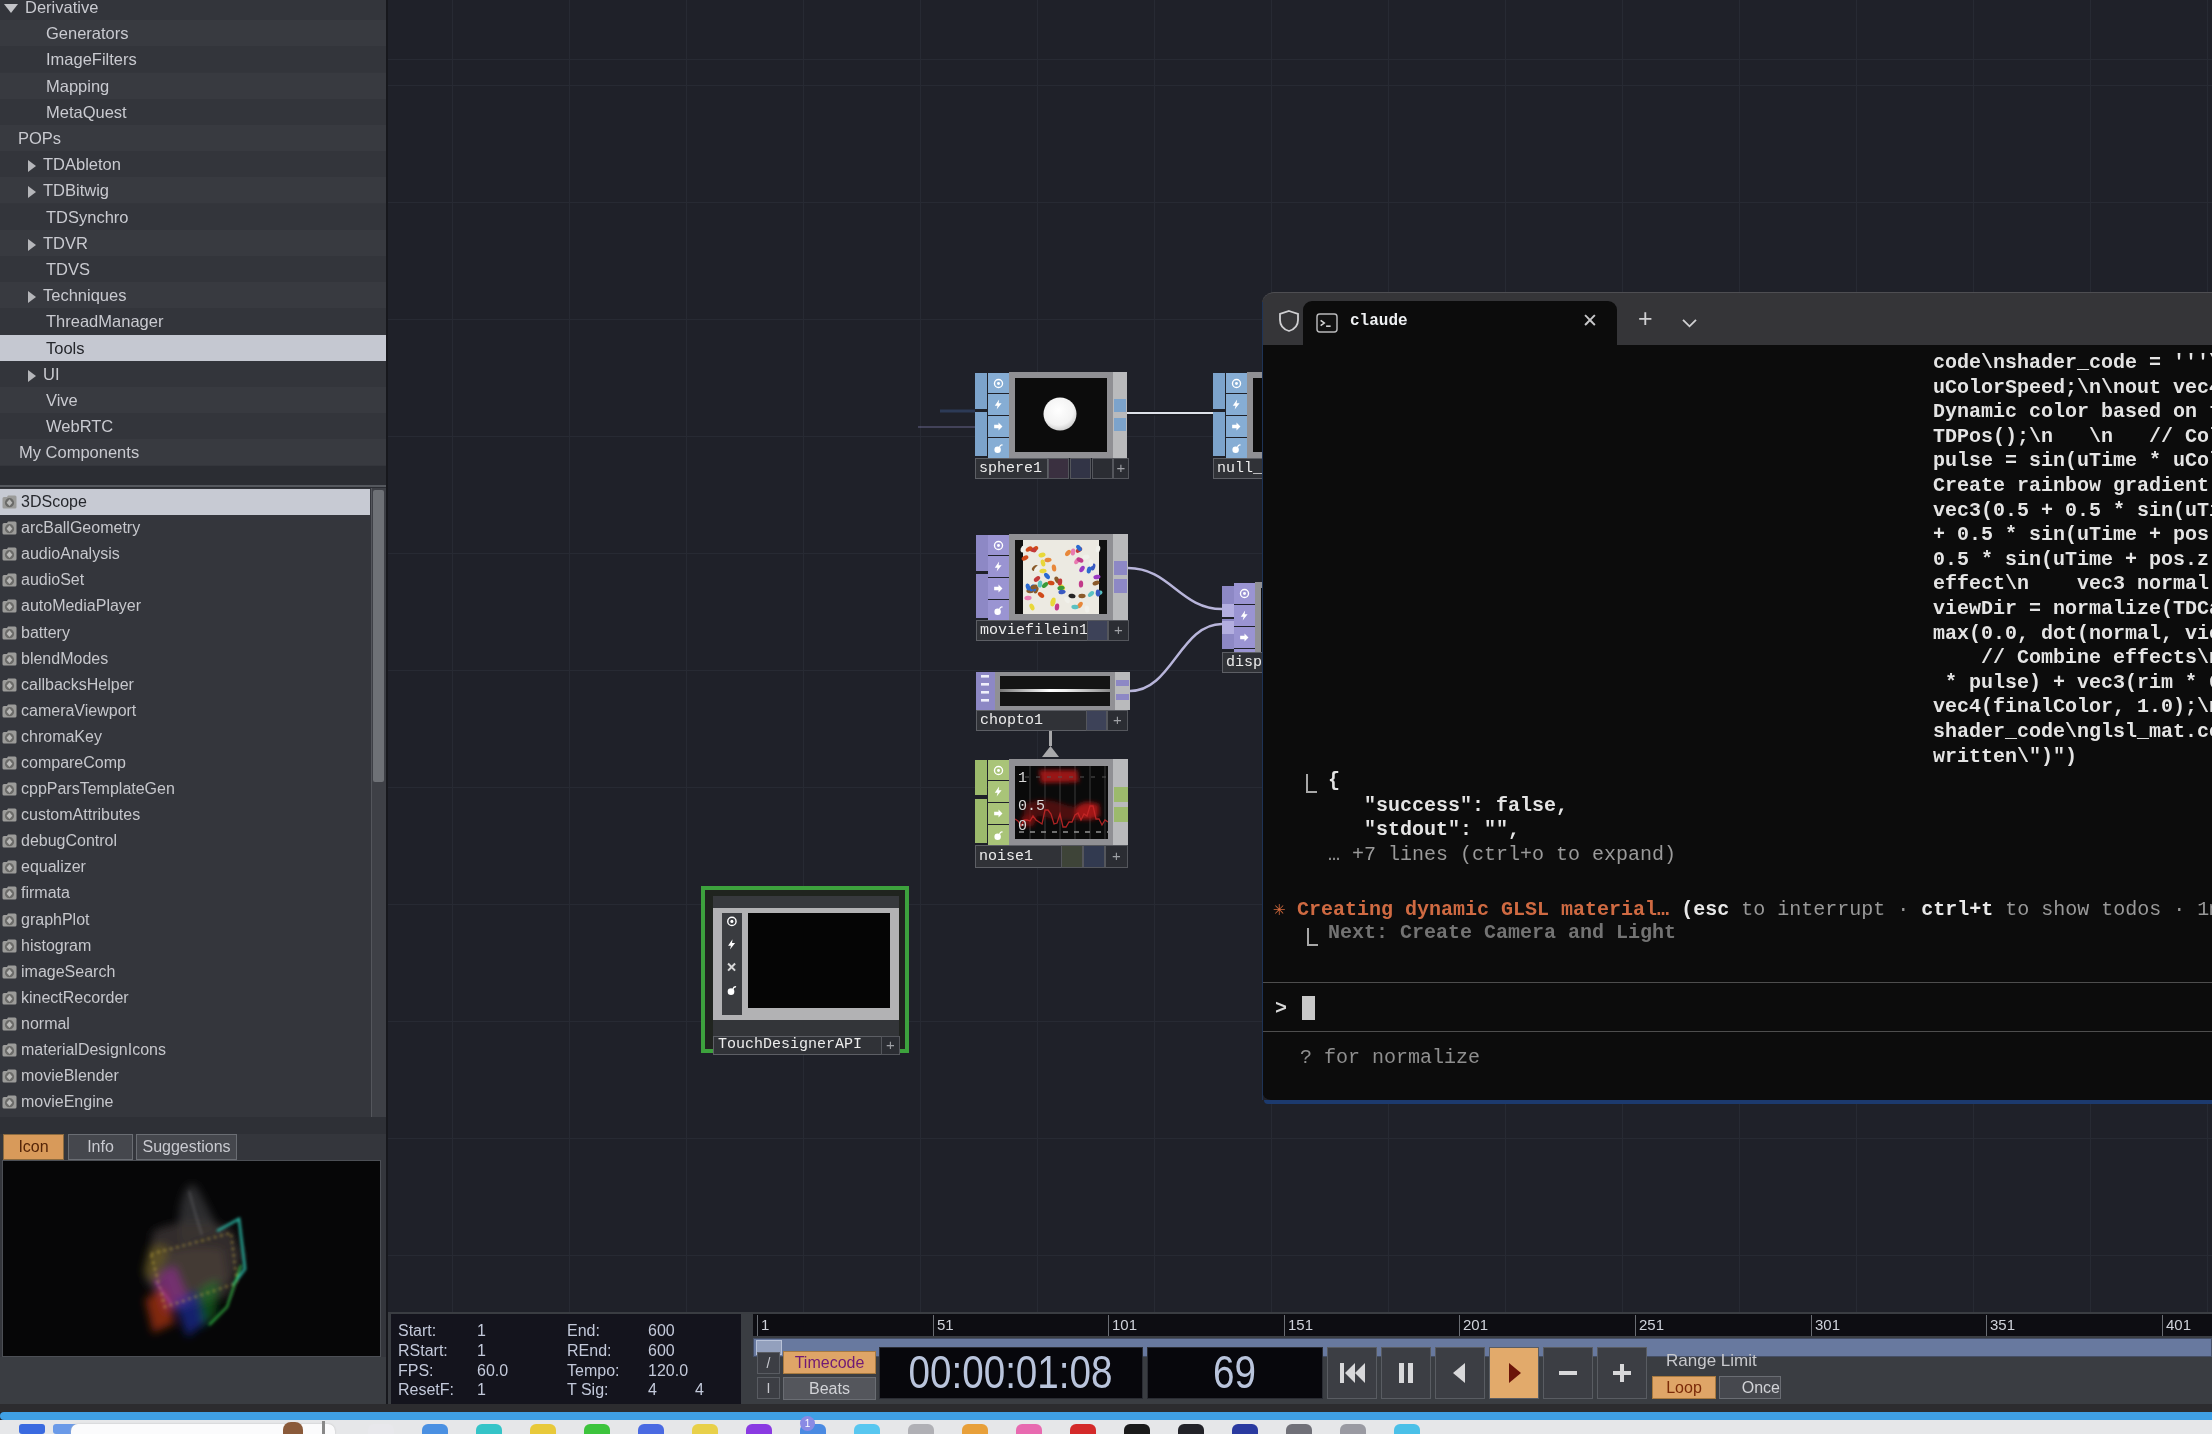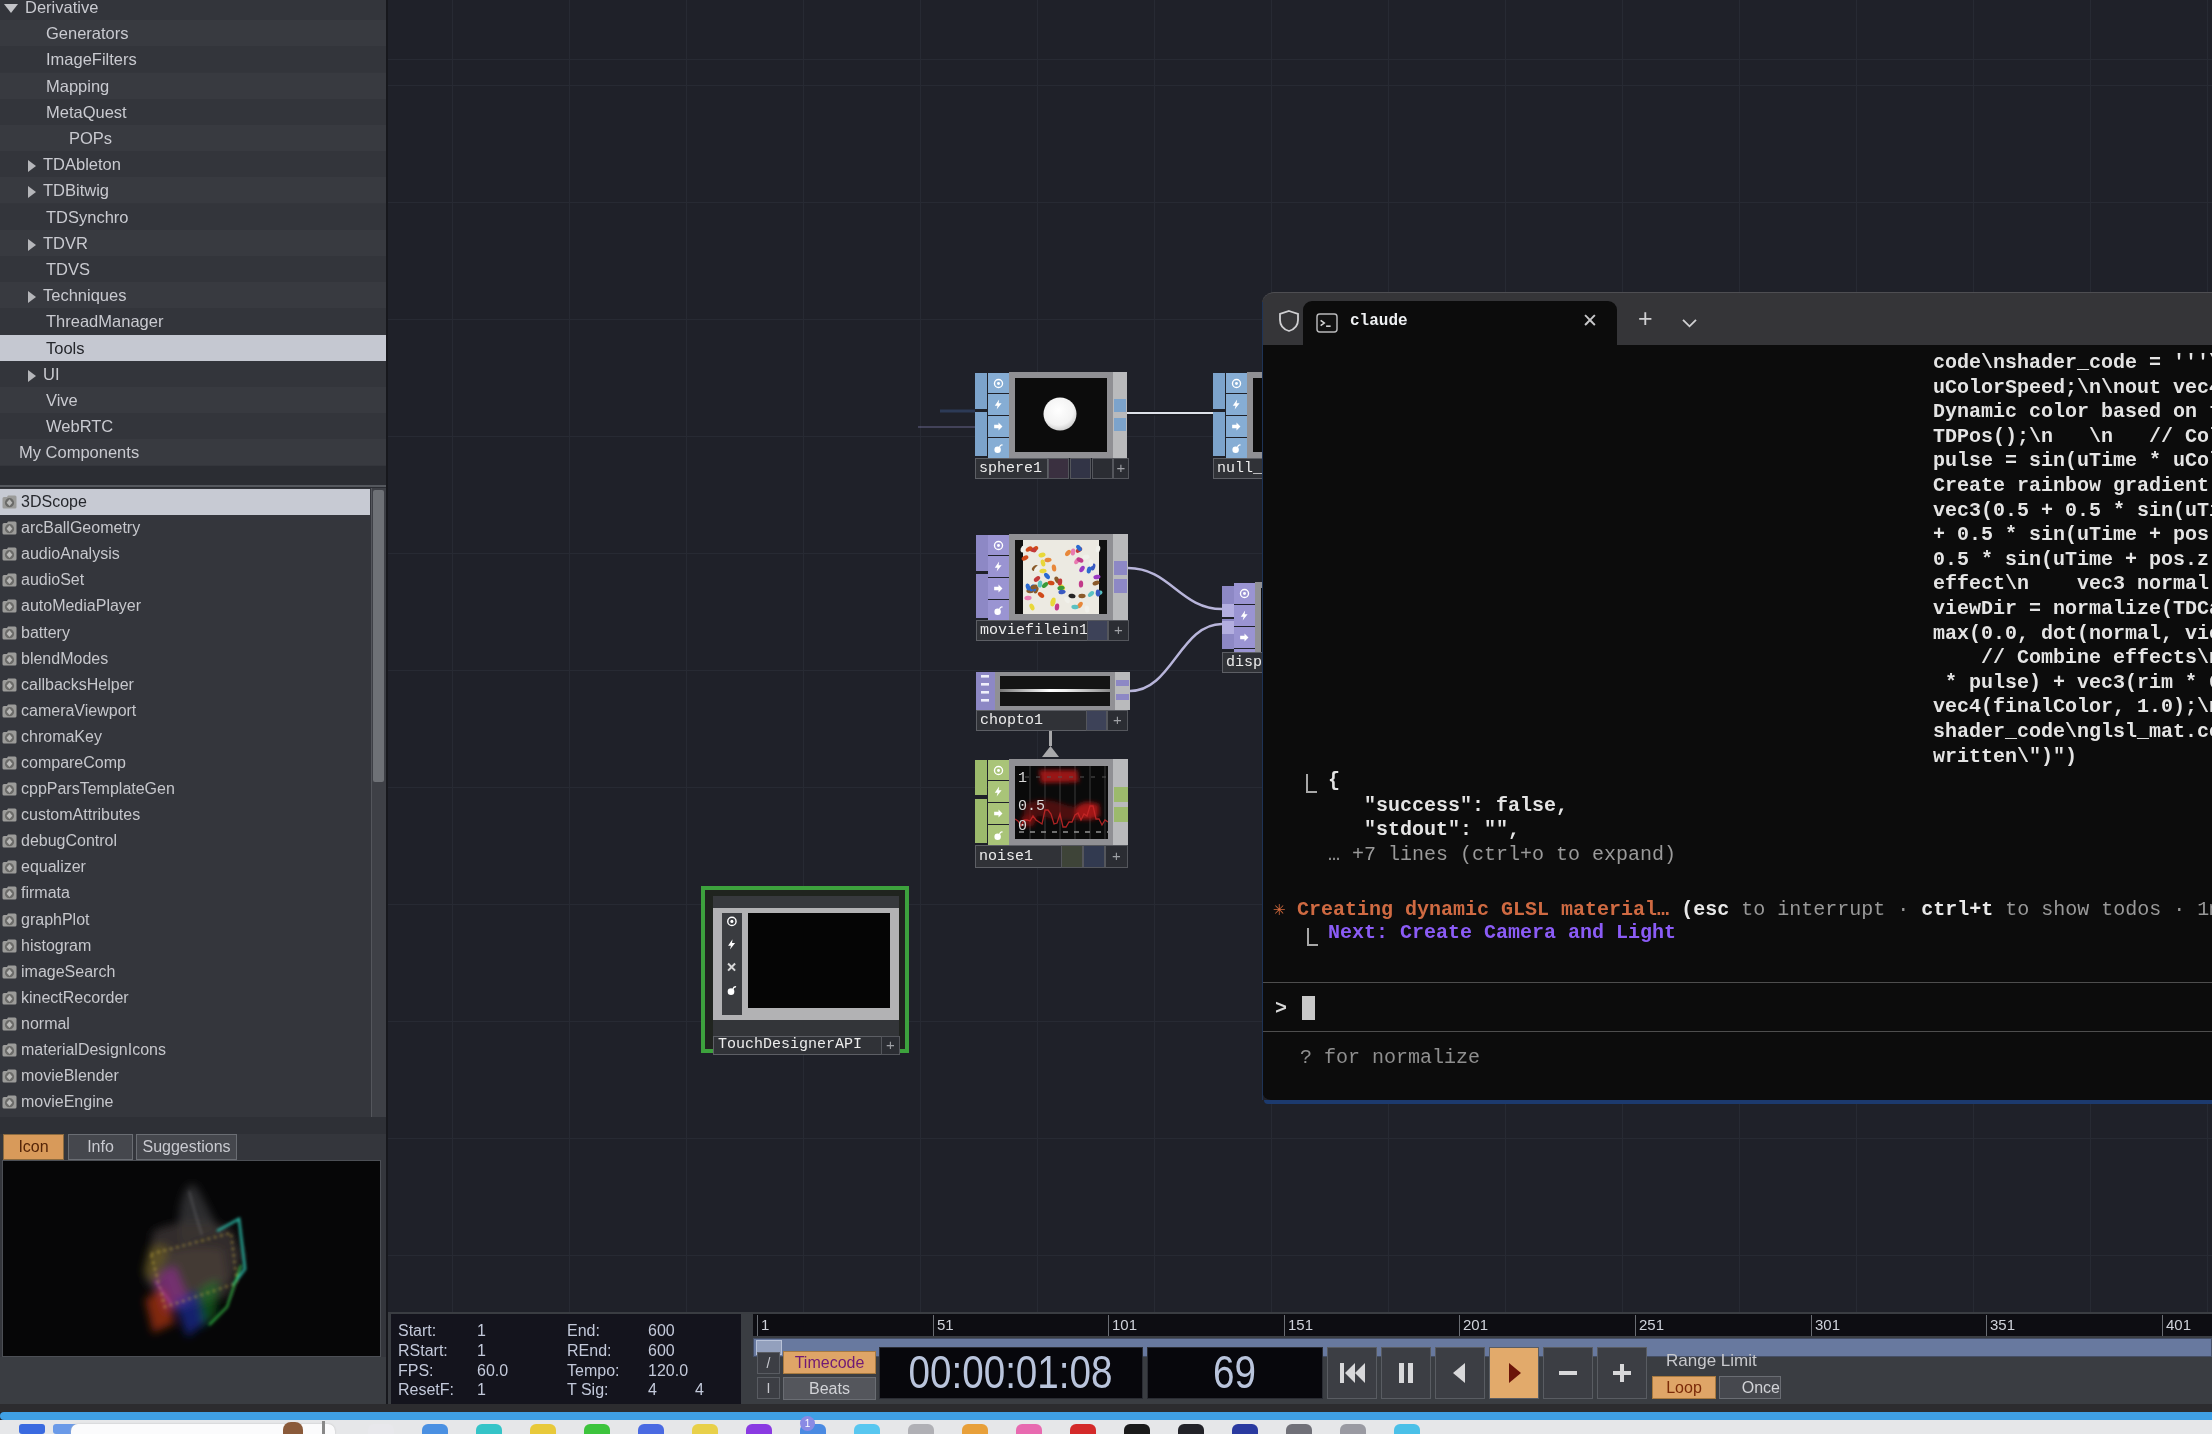--- a/index.html
+++ b/index.html
@@ -403,21 +403,21 @@
 vec4(finalColor, 1.0);\n}
 shader_code\nglsl_mat.coo
 written\")")</pre>
       <div class="abs" style="left:44px;top:429px;width:9px;height:17px;border-left:2px solid #a8a8a8;border-bottom:2px solid #a8a8a8;"></div>
         <div class="abs" style="left:45px;top:583px;width:9px;height:16px;border-left:2px solid #a8a8a8;border-bottom:2px solid #a8a8a8;"></div>
         <div class="abs mono" style="left:42px;top:424px;font-size:20px;line-height:24.6px;font-weight:bold;color:#e4e4e4;white-space:pre;"><span style="color:#b4b4b4;font-weight:normal;"> </span> {
      "success": false,
      "stdout": "",
   <span style="color:#9a9a9a;font-weight:normal;">… +7 lines (ctrl+o to expand)</span></div>
       <div class="abs mono" style="left:11px;top:551px;font-size:20px;font-weight:bold;color:#d2693c;white-space:pre;">✳ <span style="color:#cf6a42;">Creating dynamic GLSL material…</span> <span style="color:#e8e8e8;">(esc</span><span style="color:#999999;font-weight:normal;"> to interrupt · </span><span style="color:#e8e8e8;">ctrl+t</span><span style="color:#999999;font-weight:normal;"> to show todos · 1m</span></div>
-      <div class="abs mono" style="left:42px;top:576px;font-size:20px;font-weight:bold;color:#8b5cf6;white-space:pre;"><span style="color:#b4b4b4;font-weight:normal;"> </span> Next: Create Camera and Light</div>
+      <div class="abs mono" style="left:42px;top:576px;font-size:20px;font-weight:bold;color:#737373;white-space:pre;"><span style="color:#b4b4b4;font-weight:normal;"> </span> Next: Create Camera and Light</div>
       <div class="abs" style="left:0px;top:637px;width:950px;height:1px;background:#4e4e4e;"></div>
       <div class="abs mono" style="left:13px;top:652px;font-size:20px;font-weight:bold;color:#d8d8d8;">&gt;</div>
       <div class="abs" style="left:40px;top:651px;width:13px;height:24px;background:#c8c8c8;"></div>
       <div class="abs" style="left:0px;top:686px;width:950px;height:1px;background:#4e4e4e;"></div>
       <div class="abs mono" style="left:38px;top:701px;font-size:20px;color:#8f8f8f;">? for normalize</div>
     </div>
     <div id="termblue"></div>
     <div class="abs" style="left:0;top:10px;width:1px;height:798px;background:#1e3356;"></div>
   </div>
   <div id="lpanel">
@@ -428,21 +428,21 @@
             <circle cx="7.5" cy="8.7" r="4.6" fill="#6a6a68"></circle>
             <path d="M7.5 5.3 L10.4 8.7 L7.5 12.1 L4.6 8.7 Z" fill="#b9b9b7"></path>
           </g>
         </defs>
       </svg>
     <div class="trow even" style="top:-6px;padding-left:4px;"><span class="tri-d"></span>Derivative</div>
     <div class="trow odd" style="top:20px;padding-left:46px;">Generators</div>
     <div class="trow even" style="top:46px;padding-left:46px;">ImageFilters</div>
     <div class="trow odd" style="top:73px;padding-left:46px;">Mapping</div>
     <div class="trow even" style="top:99px;padding-left:46px;">MetaQuest</div>
-    <div class="trow odd" style="top:125px;padding-left:69px;">POPs</div>
+    <div class="trow odd" style="top:125px;padding-left:18px;">POPs</div>
     <div class="trow even" style="top:151px;padding-left:28px;"><span class="tri-r"></span>TDAbleton</div>
     <div class="trow odd" style="top:177px;padding-left:28px;"><span class="tri-r"></span>TDBitwig</div>
     <div class="trow even" style="top:204px;padding-left:46px;">TDSynchro</div>
     <div class="trow odd" style="top:230px;padding-left:28px;"><span class="tri-r"></span>TDVR</div>
     <div class="trow even" style="top:256px;padding-left:46px;">TDVS</div>
     <div class="trow odd" style="top:282px;padding-left:28px;"><span class="tri-r"></span>Techniques</div>
     <div class="trow even" style="top:308px;padding-left:46px;">ThreadManager</div>
     <div class="trow hl" style="top:335px;padding-left:46px;">Tools</div>
     <div class="trow even" style="top:361px;padding-left:28px;"><span class="tri-r"></span>UI</div>
     <div class="trow odd" style="top:387px;padding-left:46px;">Vive</div>

